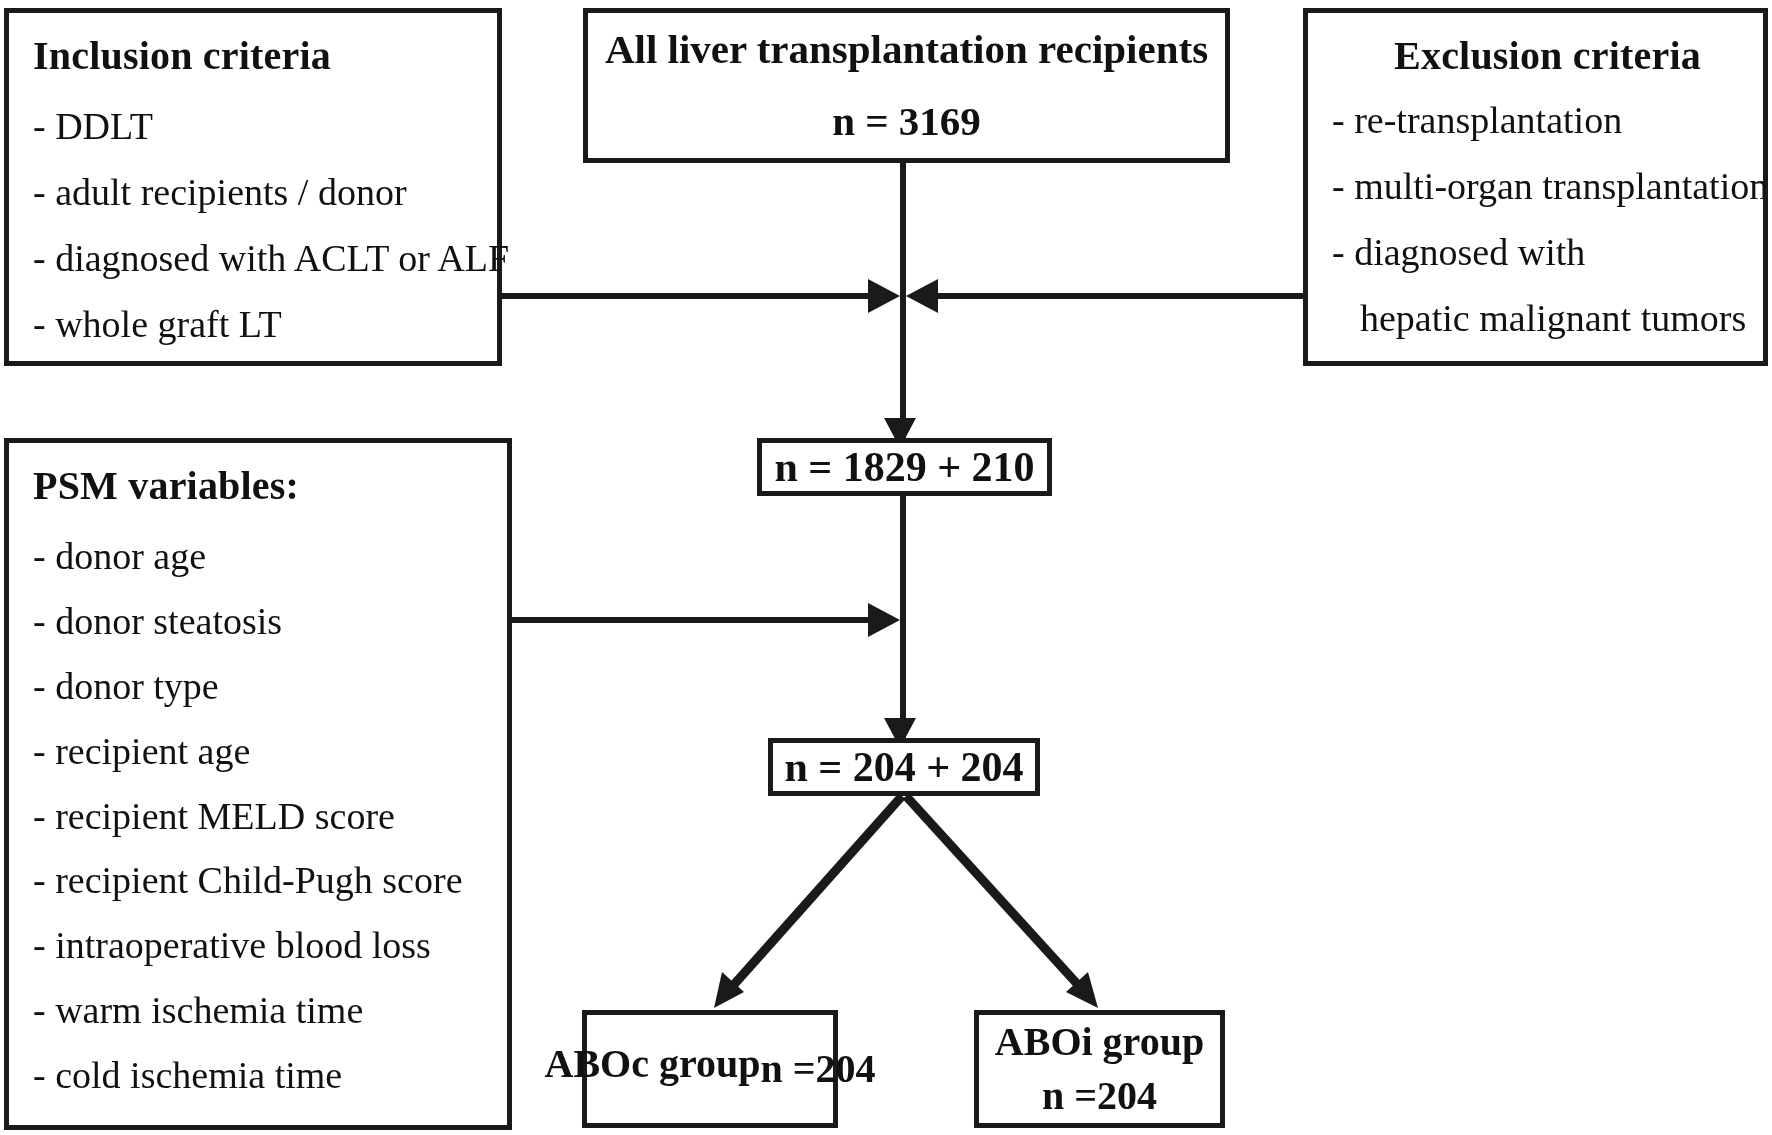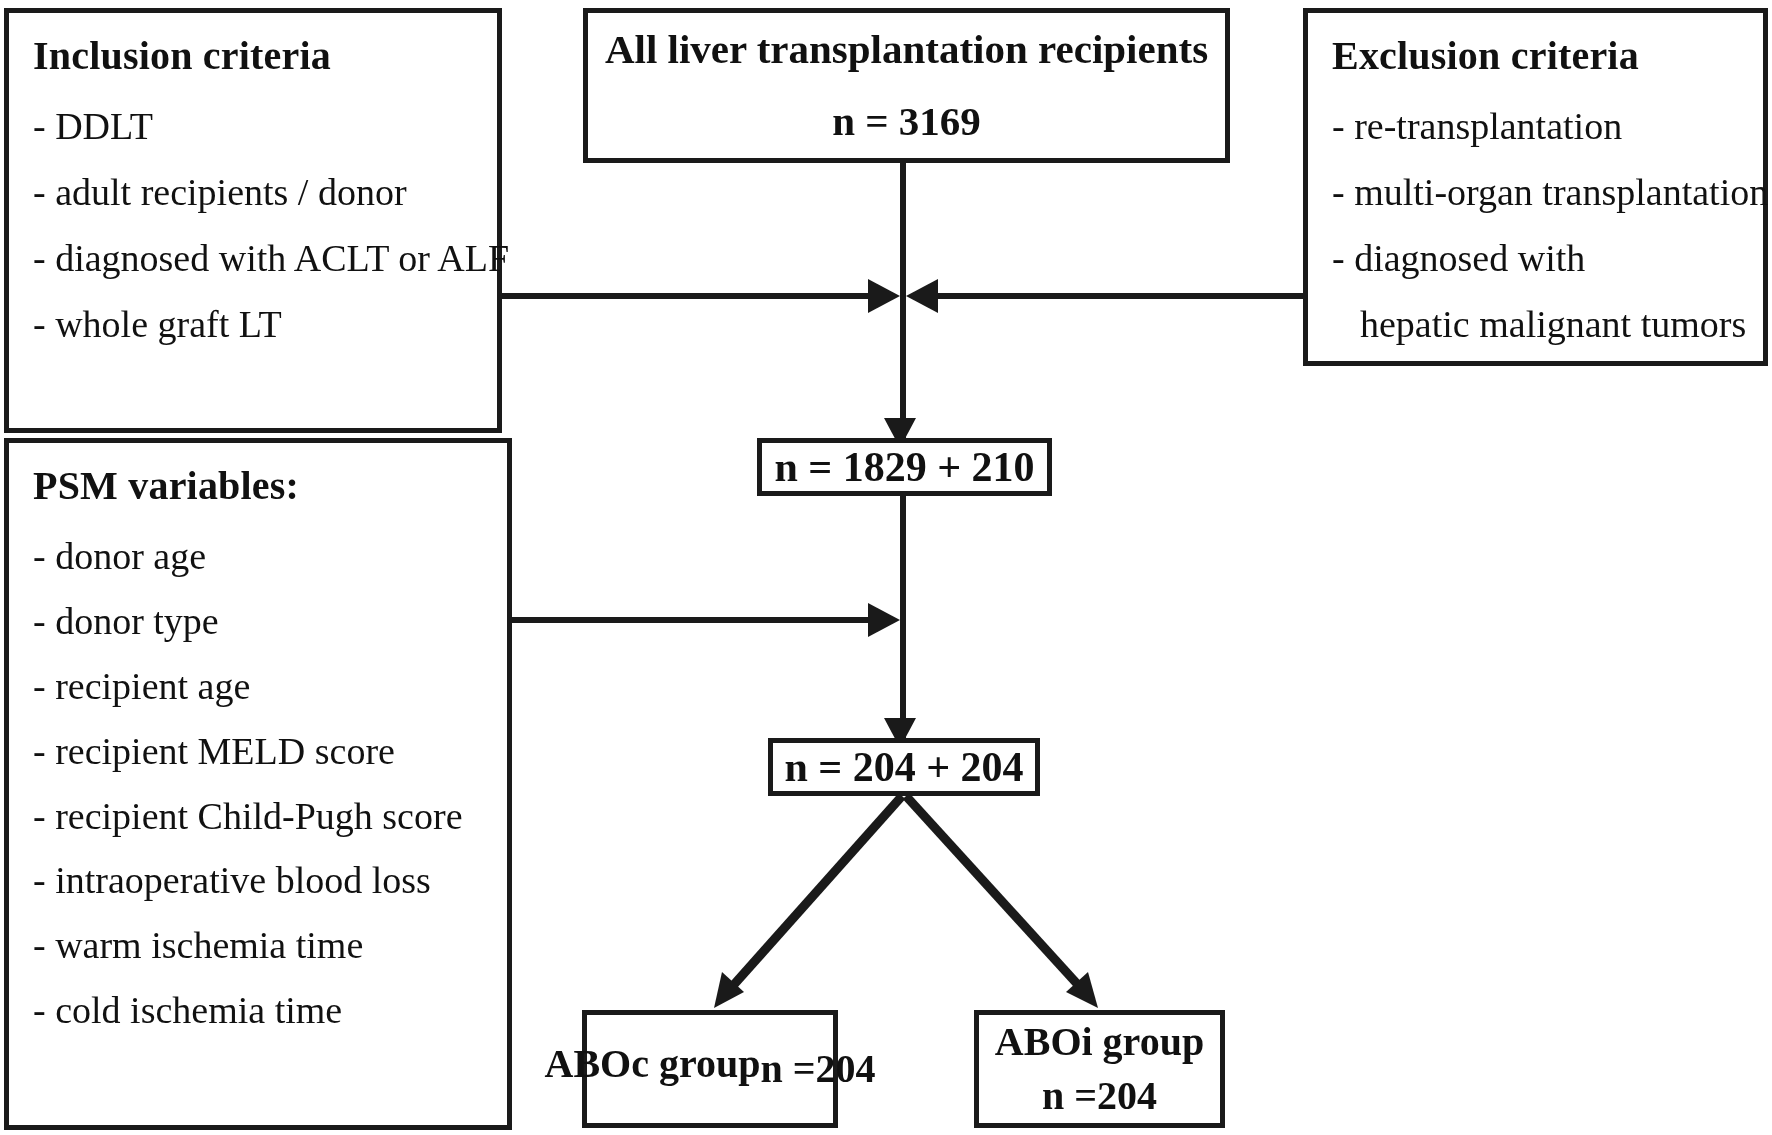--- a/index.html
+++ b/index.html
@@ -45,40 +45,40 @@
   .nlabel {
     font-weight: bold;
     font-size: 42px;
     text-align: center;
     line-height: 1;
     white-space: nowrap;
   }
 
   
   #inclusion-box {
-    left: 4px; top: 8px; width: 498px; height: 425px;
+    left: 4px; top: 8px; width: 498px; height: 358px;
     padding: 22px 0 0 24px;
   }
   #inclusion-box .heading { margin-bottom: 30px; }
   #inclusion-box .item { margin-bottom: 26px; }
 
   
   #total-box {
     left: 583px; top: 8px; width: 647px; height: 155px;
     display: flex; flex-direction: column;
     align-items: center; justify-content: center;
   }
   #total-box .centerbold:first-child { margin-bottom: 26px; }
 
   
   #exclusion-box {
     left: 1303px; top: 8px; width: 465px; height: 358px;
     padding: 22px 0 0 24px;
   }
-  #exclusion-box .heading { margin-bottom: 30px; }
+  #exclusion-box .heading { margin-bottom: 24px; text-align: center; }
   #exclusion-box .item { margin-bottom: 26px; }
   #exclusion-box .item.cont { margin-left: 28px; }
 
   
   #psm-box {
     left: 4px; top: 438px; width: 508px; height: 692px;
     padding: 22px 0 0 24px;
   }
   #psm-box .heading { margin-bottom: 30px; }
   #psm-box .item { margin-bottom: 25px; }
@@ -175,20 +175,21 @@
     <div class="heading">Exclusion criteria</div>
     <div class="item">- re-transplantation</div>
     <div class="item">- multi-organ  transplantation</div>
     <div class="item">- diagnosed with</div>
     <div class="item cont">hepatic  malignant  tumors</div>
   </div>
 
   <div class="box" id="psm-box">
     <div class="heading">PSM variables:</div>
     <div class="item">- donor age</div>
+    <div class="item">- donor steatosis</div>
     <div class="item">- donor type</div>
     <div class="item">- recipient  age</div>
     <div class="item">- recipient  MELD score</div>
     <div class="item">- recipient  Child-Pugh  score</div>
     <div class="item">- intraoperative  blood loss</div>
     <div class="item">- warm ischemia  time</div>
     <div class="item">- cold ischemia  time</div>
   </div>
 
   <div class="box" id="n1-box">

